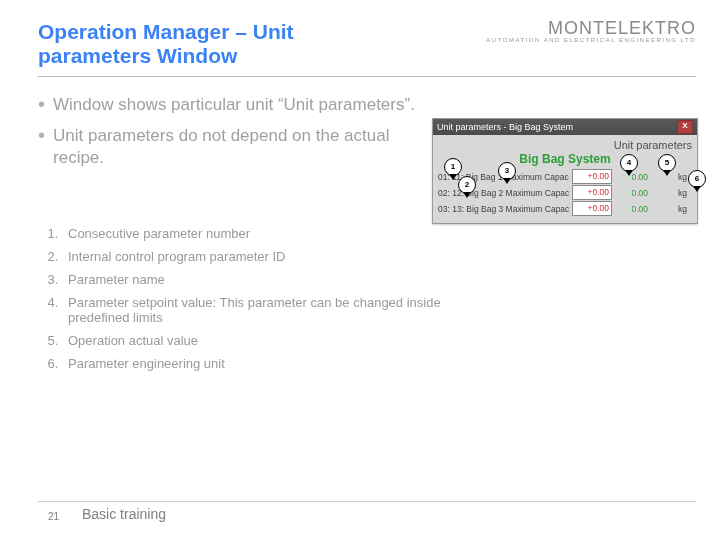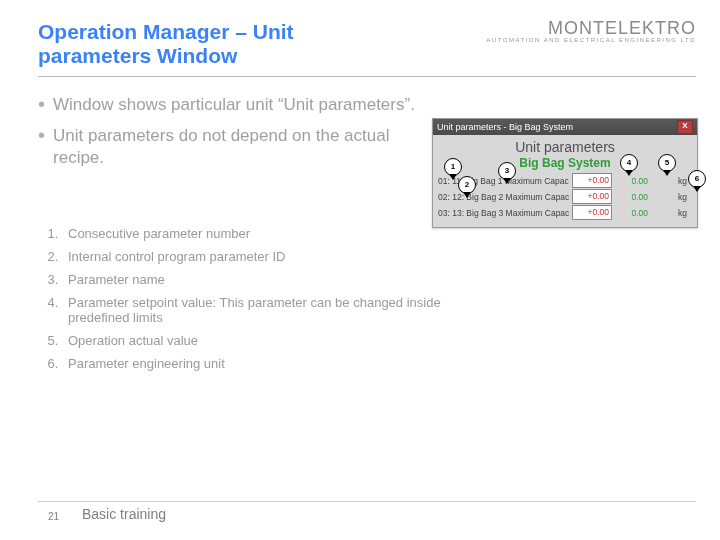--- a/index.html
+++ b/index.html
@@ -117,23 +117,23 @@
     text-align: center;
     line-height: 10px;
     font-size: 8px;
     font-weight: bold;
   }
   .win .inner {
     padding: 3px 5px 6px 5px;
     background: #d8d8d8;
   }
   .win .headline {
-    text-align: center;
+    text-align: right;
     color: #505050;
-    font-size: 14px;
+    font-size: 11px;
     margin: 1px 0;
   }
   .win .system {
     text-align: center;
     color: #2e9e3a;
     font-weight: bold;
     font-size: 12px;
     margin-bottom: 3px;
   }
   .prow {

